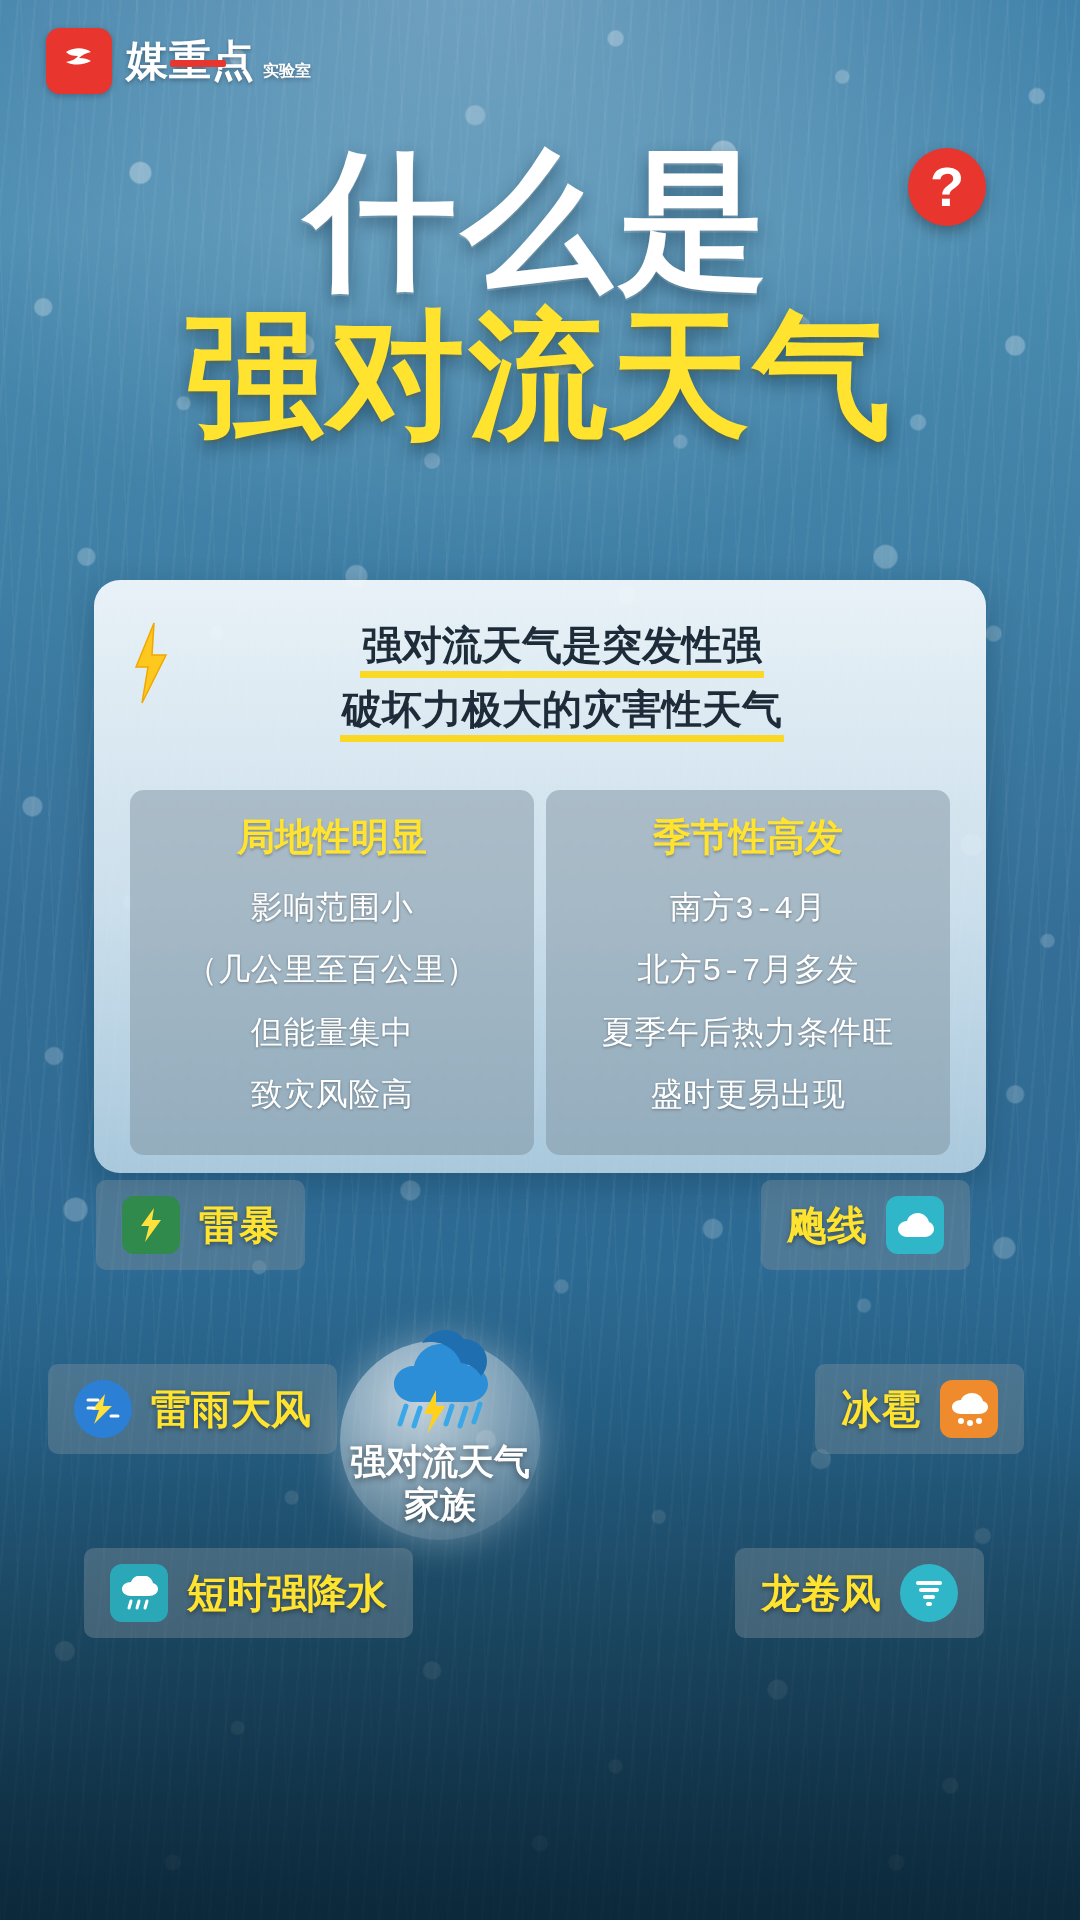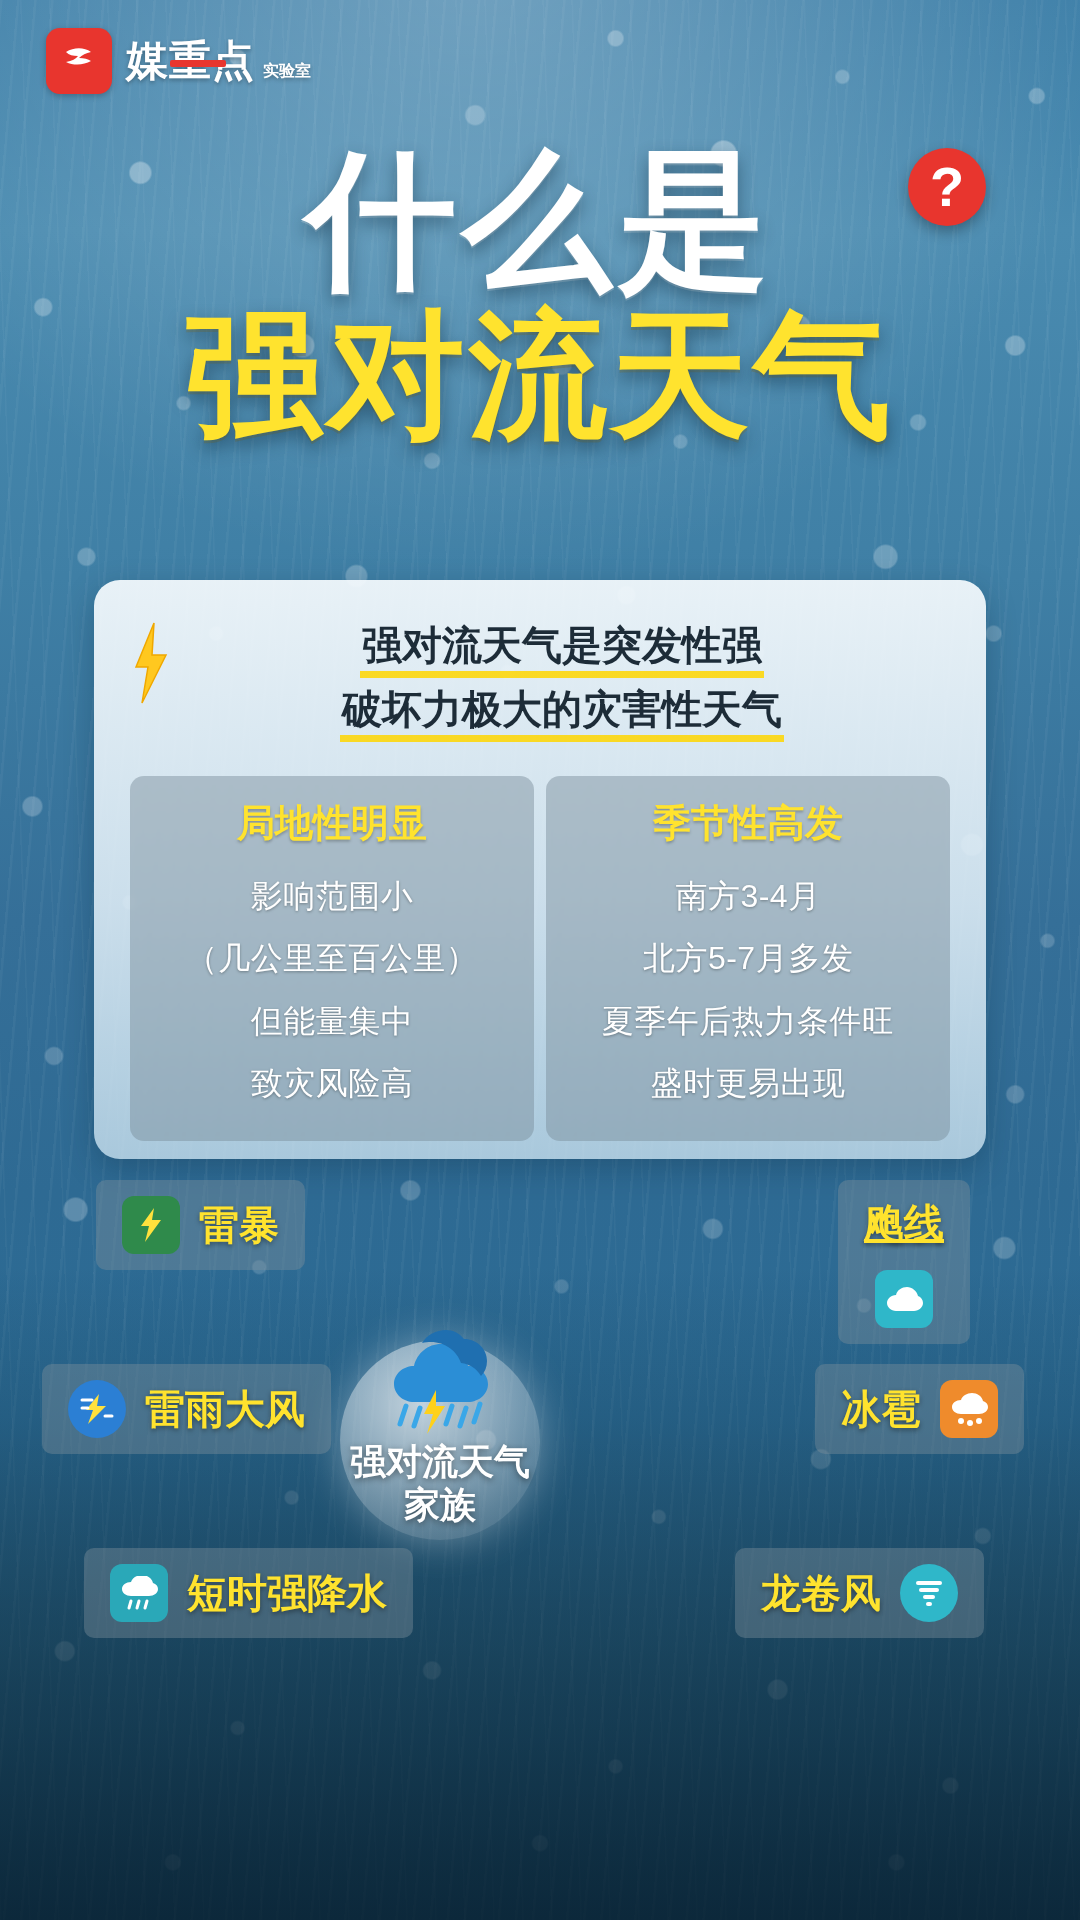--- a/index.html
+++ b/index.html
@@ -173,21 +173,21 @@
   .def-line {
     text-align: center; color: #1d2c38; font-size: 40px; font-weight: bold;
     line-height: 1.55; position: relative; display: block;
   }
   .def-line span.txt {
     display: inline-block; position: relative;
     background: linear-gradient(to top, rgba(255,214,0,.85) 0 7px, rgba(255,214,0,0) 7px);
     padding: 0 2px 2px;
   }
 
-  .sub-grid { display: flex; gap: 12px; margin-top: 34px; }
+  .sub-grid { display: flex; gap: 12px; margin-top: 48px; font-family: Liberation Mono, monospace; }
   .sub-card {
     flex: 1; border-radius: 14px; padding: 22px 14px 26px;
     background: rgba(120,140,152,.46);
     backdrop-filter: blur(2px);
     text-align: center;
   }
   .sub-title {
     color: #ffe32e; font-size: 38px; font-weight: bold; margin-bottom: 16px;
     text-shadow: 0 2px 3px rgba(0,0,0,.25);
   }
@@ -218,25 +218,25 @@
     display: flex; align-items: center; gap: 19px;
     padding: 16px 26px; border-radius: 10px;
     background: rgba(125,144,156,.42);
   }
   .node .lbl {
     color: #ffe32e; font-size: 40px; font-weight: bold; white-space: nowrap;
     text-shadow: 0 2px 5px rgba(0,0,0,.4);
   }
   .node.n1 { left: 96px;  top: 0px;   }
   .node.n2 { right: 110px; top: 0px;  }
-  .node.n3 { left: 42px;  top: 184px; }
+  .node.n3 { left: 48px;  top: 184px; }
   .node.n4 { right: 56px; top: 184px; }
   .node.n5 { left: 84px;  top: 368px; }
   .node.n6 { right: 96px; top: 368px; }
-  .node.n2 .lbl, .node.n2 { flex-direction: column; text-decoration: underline; }
+  .node.n2 .lbl, .node.n2 { flex-direction: row; }
 
   .chip {
     width: 58px; height: 58px; border-radius: 12px;
     display: flex; align-items: center; justify-content: center;
     flex: 0 0 auto;
   }
   .chip.green  { background: #2f8a4b; }
   .chip.cyan   { background: #2fb7c9; }
   .chip.blue   { background: #2b7fd4; }
   .chip.orange { background: #ef8b2c; }

